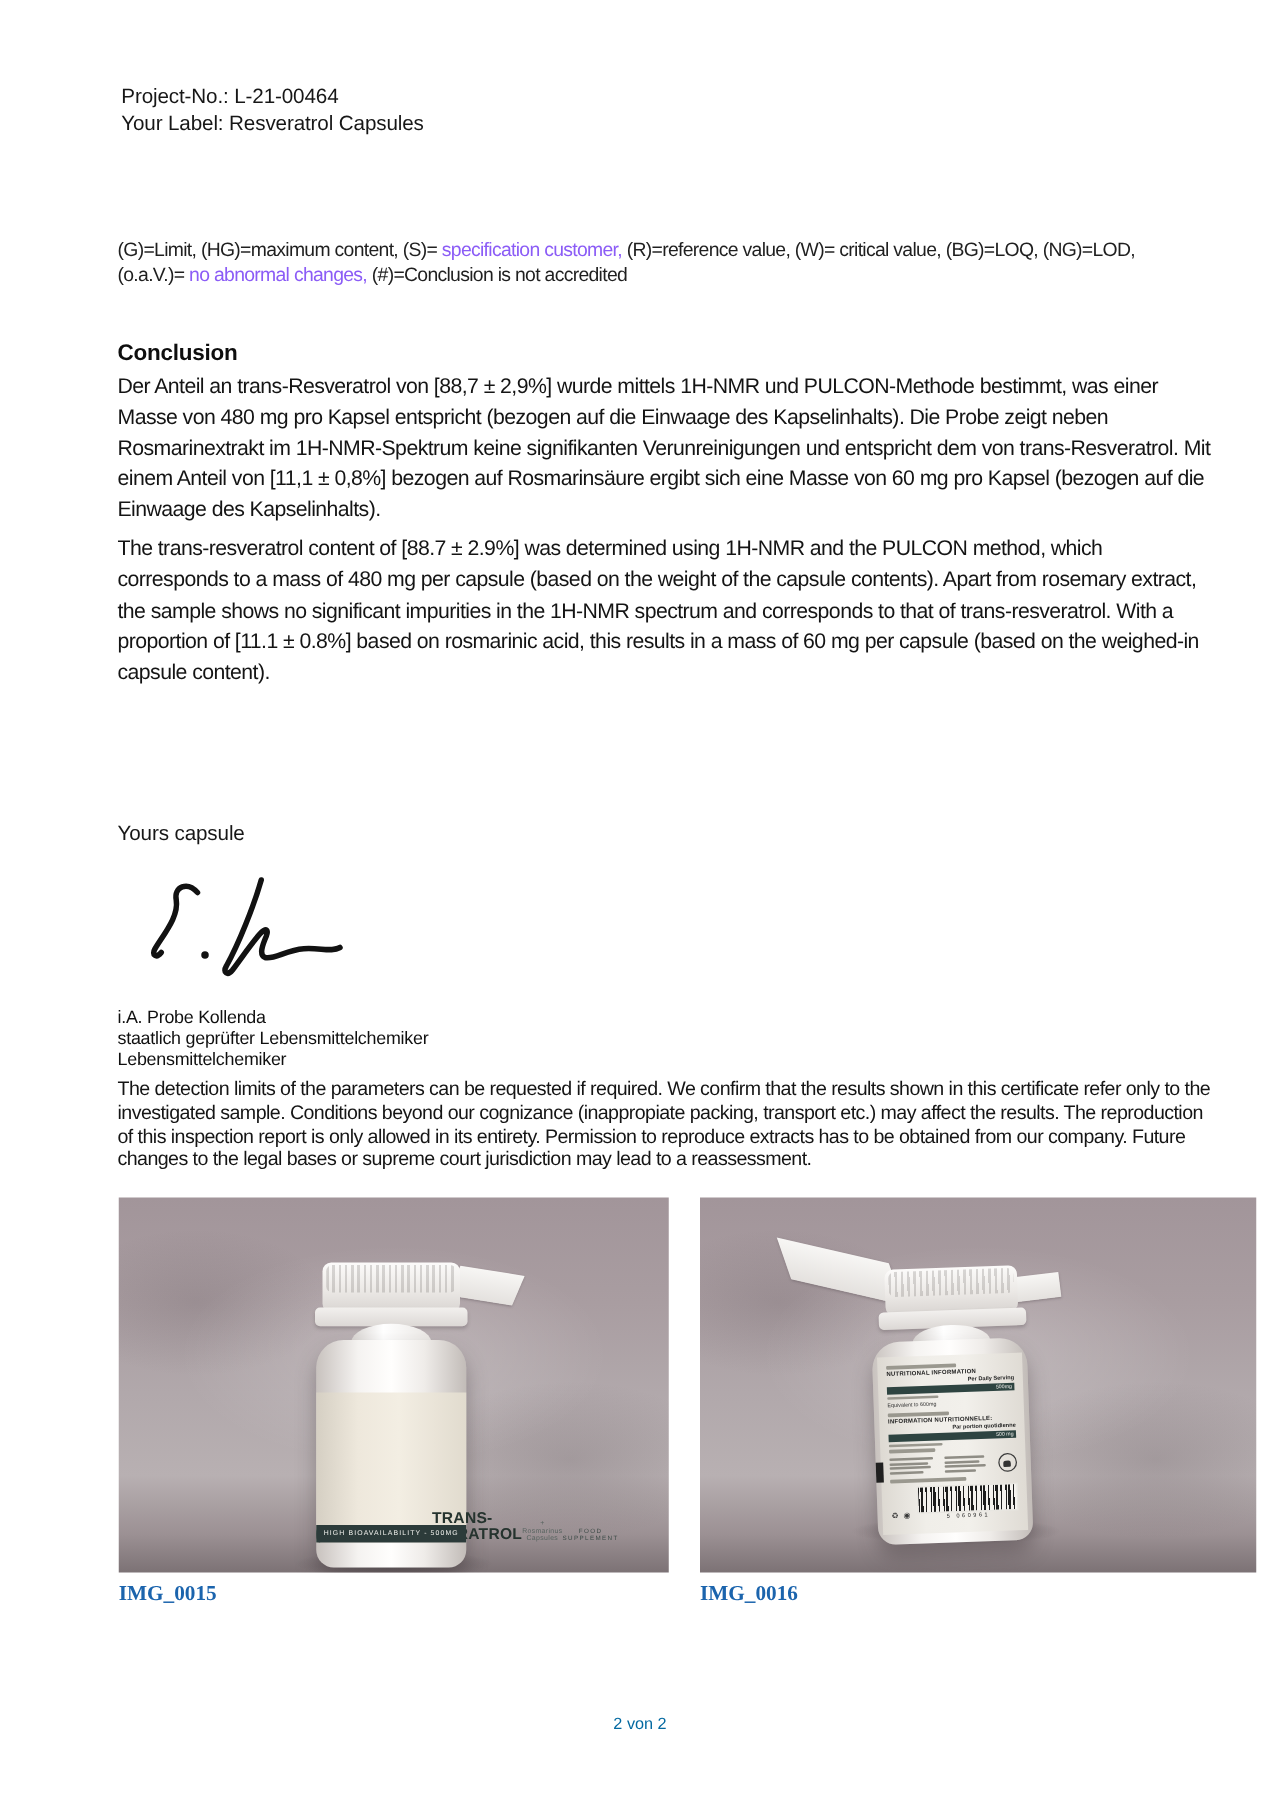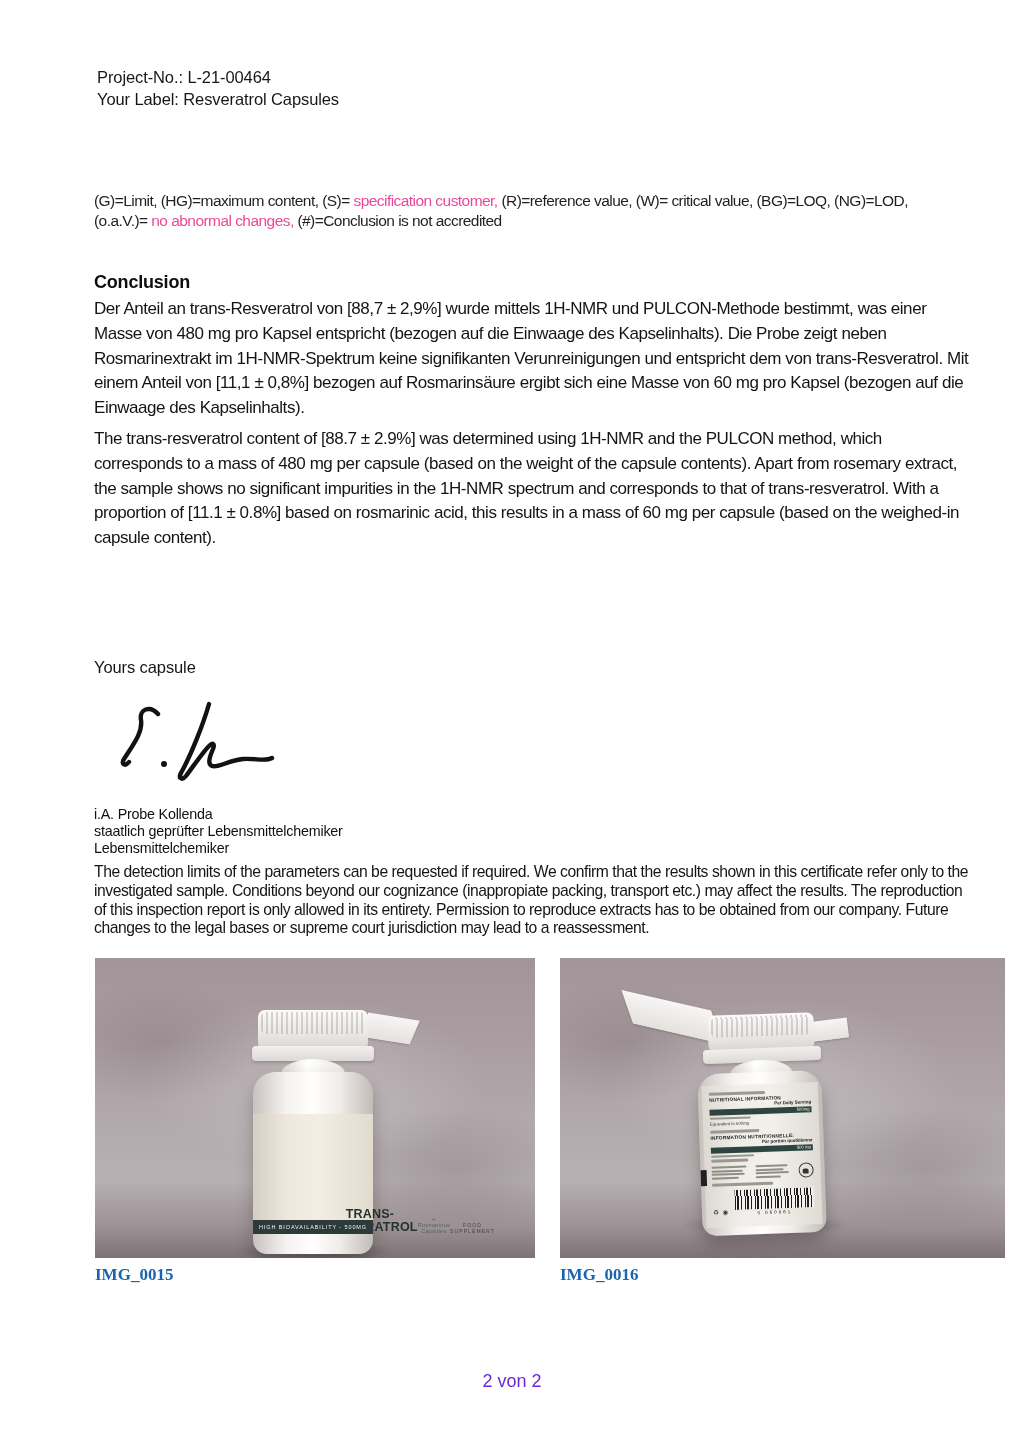--- a/index.html
+++ b/index.html
@@ -6,34 +6,34 @@
   .page{
     position:relative;width:1024px;height:1452px;background:#ffffff;
     font-family:"Liberation Sans", sans-serif;color:#171717;overflow:hidden;
   }
   .abs{position:absolute;}
 
   
   .hdr{left:97px;top:66px;font-size:16.5px;line-height:22px;letter-spacing:-0.1px;}
   .legend{left:94px;top:191px;width:815px;font-size:15.5px;line-height:19.5px;
           letter-spacing:-0.55px;color:#1f1f1f;}
-  .legend .muted{color:#ec4899;}
+  .legend .muted{color:#8b5cf6;}
   .concl-h{left:94px;top:272px;font-size:18px;font-weight:bold;letter-spacing:-0.2px;color:#0e0e0e;}
   .para{width:878px;font-size:17px;line-height:24.8px;letter-spacing:-0.45px;color:#141414;}
   .para-de{left:94px;top:297px;}
   .para-en{left:94px;top:427px;}
   .closing{left:94px;top:658px;font-size:16.5px;letter-spacing:-0.1px;}
   .signature{left:108px;top:698px;}
   .signer{left:94px;top:806px;font-size:14.3px;line-height:16.8px;letter-spacing:-0.2px;color:#101010;}
   .disclaimer{left:94px;top:863px;width:880px;font-size:15.7px;line-height:18.8px;
               letter-spacing:-0.45px;color:#151515;}
   .caption{font-family:Liberation Serif, serif;font-weight:bold;font-size:17px;color:#1b64ad;}
   .cap1{left:95px;top:1265px;}
   .cap2{left:560px;top:1265px;}
-  .footer{left:0;top:1371px;width:1024px;text-align:center;font-size:18px;color:#6d28d9;}
+  .footer{left:0;top:1371px;width:1024px;text-align:center;font-size:13px;color:#0369a1;}
 
   
   .photo{
     top:958px;height:300px;overflow:hidden;
     background:
       radial-gradient(ellipse 60% 45% at 50% 42%, rgba(255,255,255,0.22), rgba(255,255,255,0) 65%),
       radial-gradient(ellipse 40% 30% at 82% 70%, rgba(70,58,64,0.18), rgba(70,58,64,0) 70%),
       radial-gradient(ellipse 35% 28% at 14% 28%, rgba(70,58,64,0.15), rgba(70,58,64,0) 70%),
       linear-gradient(180deg,#a2959a 0%,#a99da1 28%,#b1a8ab 52%,#b8b0b2 74%,#9b9093 90%,#7c7275 100%);
   }

